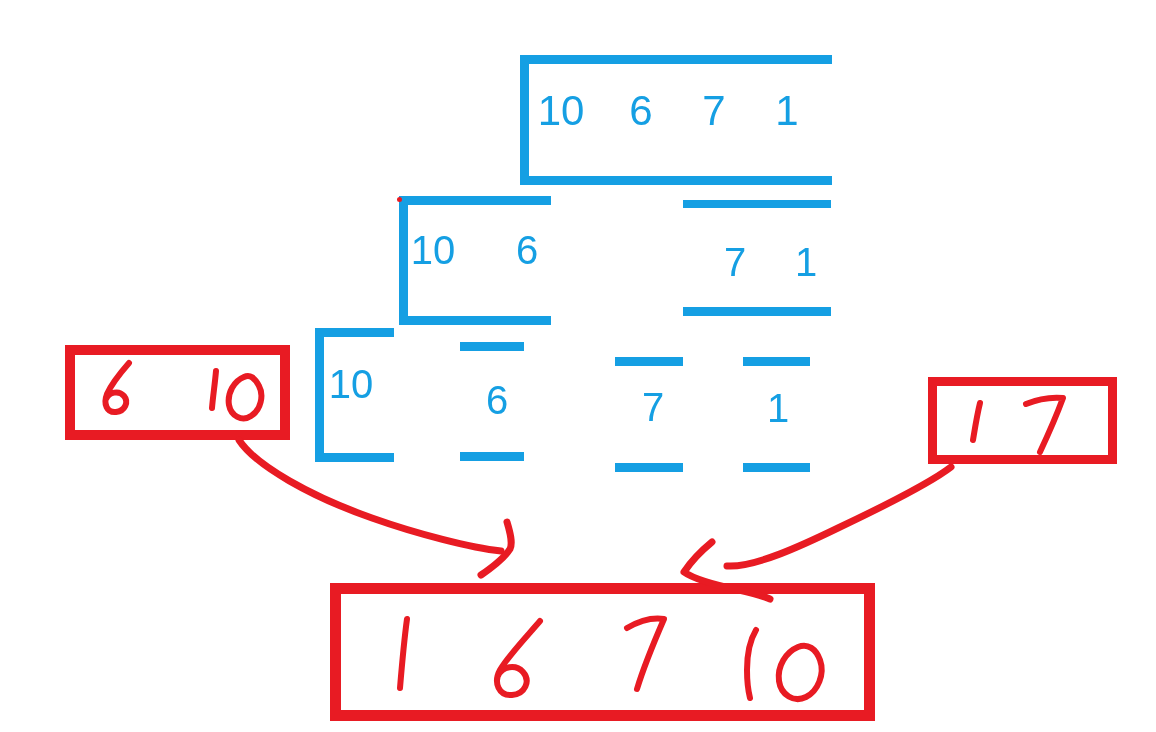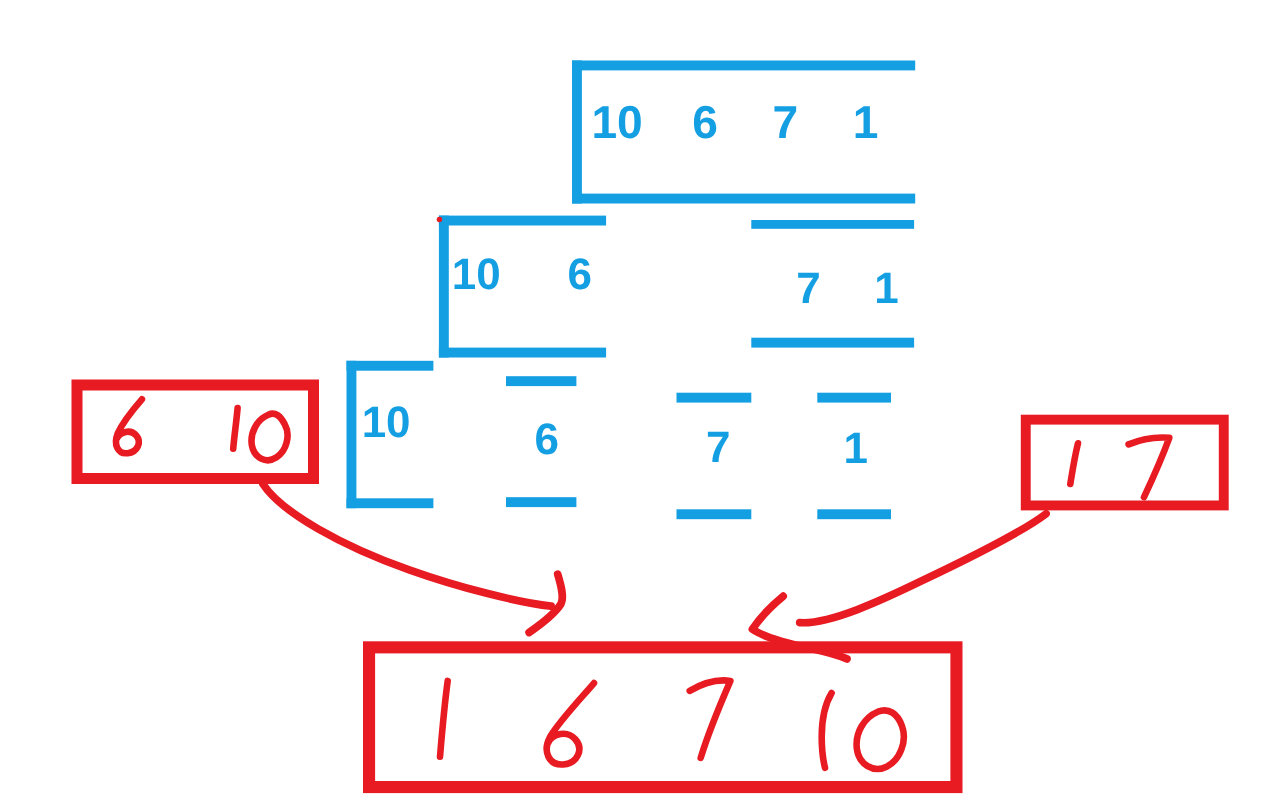--- a/index.html
+++ b/index.html
@@ -3,21 +3,21 @@
 <meta charset="utf-8">
 <style>
   :root{
     --blue:#159fe3;
     --red:#e81b23;
     --bg:#ffffff;
   }
   html,body{margin:0;padding:0;background:#fff;}
   .canvas{
     position:relative;width:1156px;height:732px;background:var(--bg);
-    overflow:hidden;font-family:"Liberation Sans",sans-serif;font-weight:bold;
+    overflow:hidden;font-family:"Liberation Sans",sans-serif;
   }
   .digit{
     position:absolute;transform:translate(-50%,-50%);
     color:var(--blue);font-size:40px;line-height:1;white-space:nowrap;
     user-select:none;
   }
   .digit.lg{font-size:42px;}
   .bracket{
     position:absolute;border:0 solid var(--blue);
     border-left-width:9px;border-top-width:9px;border-bottom-width:9px;

